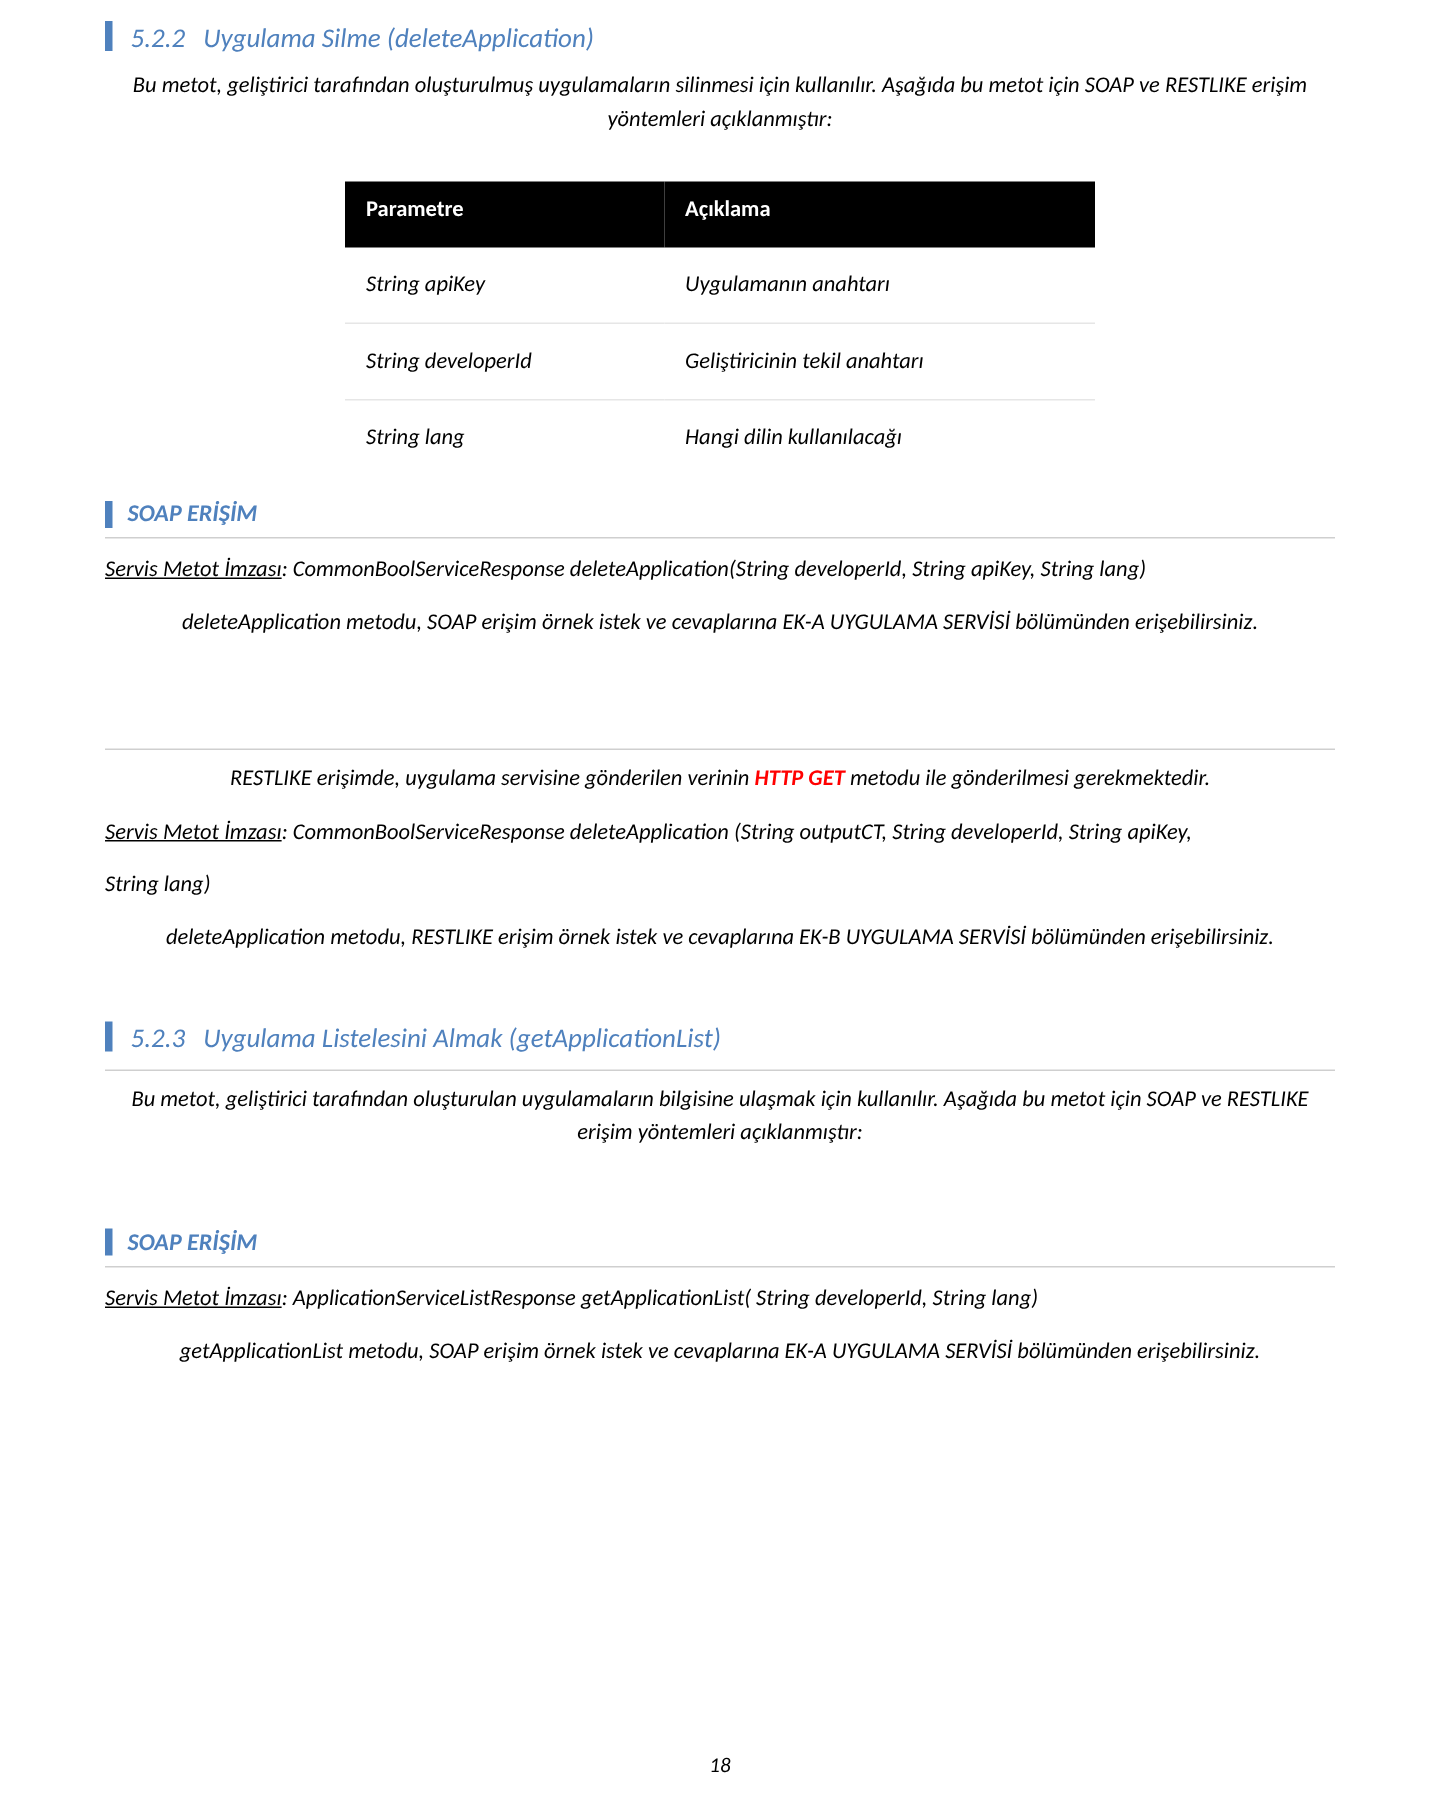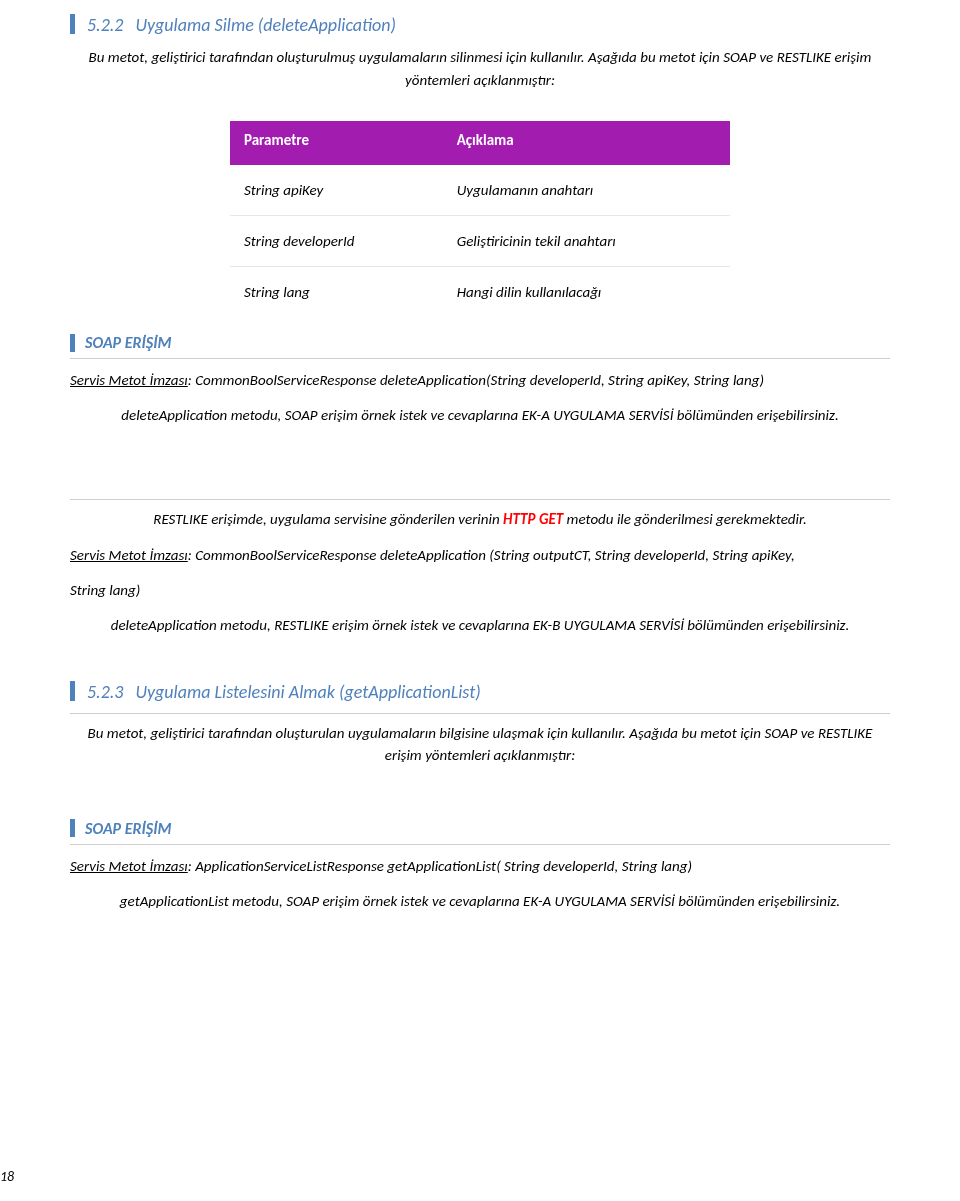--- a/index.html
+++ b/index.html
@@ -46,21 +46,21 @@
     margin: 6px 0 12px 0;
     text-align: center;
   }
   .params-table {
     border-collapse: separate;
     border-spacing: 0;
     margin: 30px 0 16px 160px;
     width: 500px;
   }
   .params-table th {
-    background: #a21caf;
+    background: #000000;
     color: #fff;
     font-weight: bold;
     font-style: normal;
     text-align: left;
     padding: 10px 14px 16px 14px;
     font-size: 15px;
   }
   .params-table td {
     padding: 16px 14px 16px 14px;
     font-size: 15px;
@@ -105,20 +105,21 @@
   .http-get {
     color: #ff0000;
     font-weight: bold;
   }
   .spacer-mid { height: 60px; }
   .spacer-sm { height: 26px; }
   .page-num {
     position: absolute;
     bottom: 16px;
     left: 0; right: 0;
+    text-align: center;
     font-style: italic;
     font-size: 14px;
   }
 </style>
 </head>
 <body>
 
 <div class="page">
 
   <div class="heading-bar">

